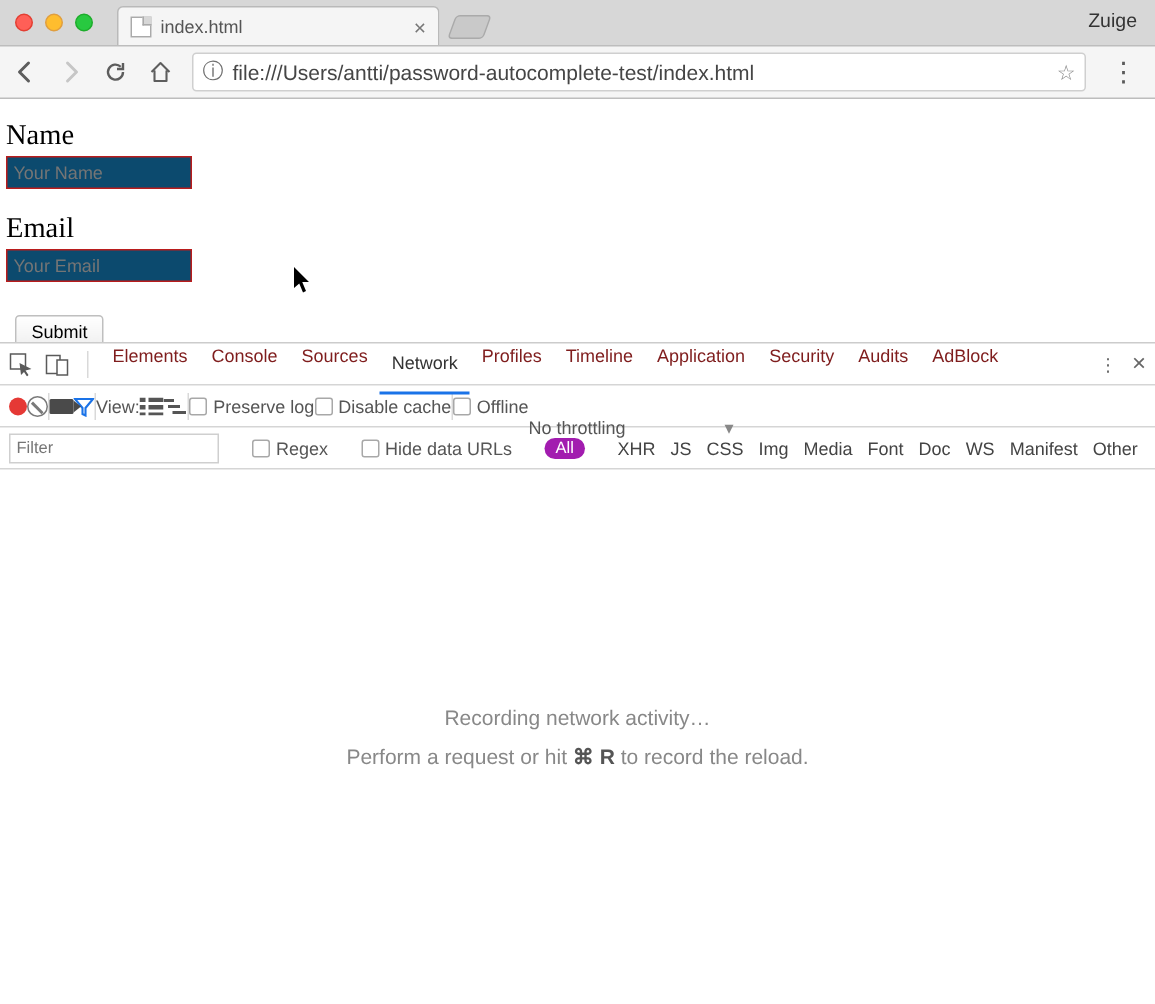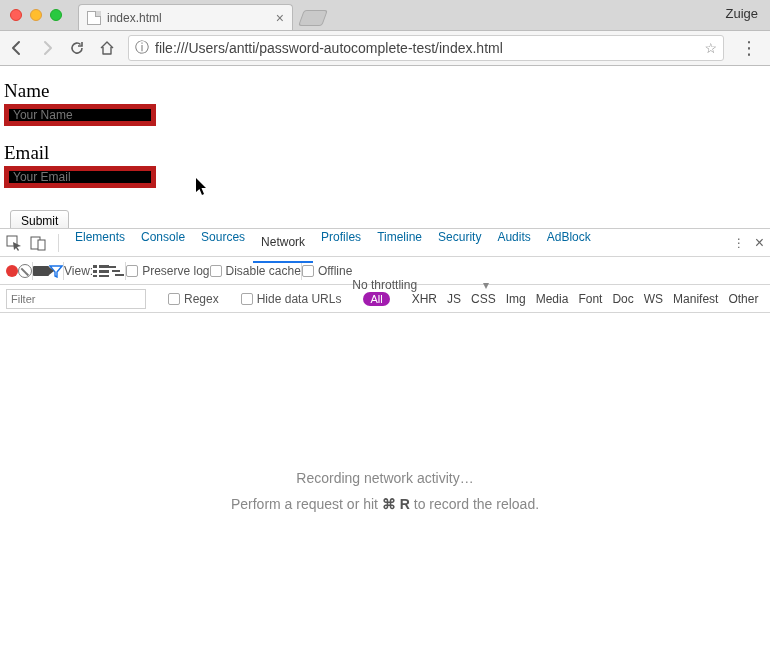--- a/index.html
+++ b/index.html
@@ -25,32 +25,32 @@
   .tbicon { color:#5d5d5d; display:flex; align-items:center; justify-content:center; width:18px; height:18px;}
   .tbicon.disabled { color:#bfbfbf; }
   .omnibox { flex:1; height:26px; border:1px solid #cfcfcf; border-radius:3px; background:#fff; display:flex; align-items:center; padding:0 6px; gap:6px; font-size:14px; color:#454545;}
   .omnibox .secure { color:#6f6f6f; }
   .omnibox .star { margin-left:auto; color:#888;}
   .menu-dots { color:#5a5a5a; font-size:18px; padding:0 4px;}
 
   
   .page { padding:14px 4px 8px 4px; font-family: "Times New Roman", serif; }
   .page label { font-size:19px; color:#000; display:block; margin-bottom:2px;}
-  .page input[type=text] { width:152px; height:22px; border:5px solid #b91c1c; background:#000000; font-size:12px; padding:0 4px; color:#9a9a9a; font-family: Arial, sans-serif;}
+  .page input[type=text] { width:124px; height:22px; border:1px solid #b91c1c; background:#0c4a6e; font-size:12px; padding:0 4px; color:#9a9a9a; font-family: Arial, sans-serif;}
   .page .row { margin-bottom:16px; }
   .page button.submit { font-family: Arial, sans-serif; font-size:12px; padding:3px 10px; border:1px solid #bfbfbf; border-radius:3px; background:linear-gradient(#fff,#efefef); margin-left:6px; margin-top:6px;}
 
   .cursor { position:absolute; left:196px; top:178px; width:12px; height:18px; }
 
   
   .devtools { position:absolute; left:0; right:0; top:228px; bottom:0; border-top:1px solid #ccc; background:#fff; font-family:"Helvetica Neue",Arial,sans-serif; font-size:12px; color:#333; }
   .dt-tabs { height:28px; display:flex; align-items:center; border-bottom:1px solid #d5d5d5; padding:0 6px; gap:4px; position:relative;}
   .dt-tabs .dicon { width:20px; text-align:center; color:#5a5a5a;}
   .dt-tabs .sep { width:1px; height:18px; background:#d9d9d9; margin:0 4px;}
-  .dt-tab { padding:0 8px; height:28px; display:flex; align-items:center; color:#0369a1;}
+  .dt-tab { padding:0 8px; height:28px; display:flex; align-items:center; color:#7f1d1d;}
   .dt-tab.active { color:#333; border-bottom:2px solid #1a73e8; height:40px; margin-bottom:-1px;}
   .dt-right { margin-left:auto; display:flex; align-items:center; gap:10px; color:#666; }
   .dt-right .x { font-size:16px; }
 
   .dt-bar2 { height:28px; display:flex; align-items:center; border-bottom:1px solid #d5d5d5; padding:0 6px; color:#555;}
   .rec-dot { width:12px; height:12px; background:#e53935; border-radius:50%; }
   .nosym { width:14px; height:14px; border:1.5px solid #7a7a7a; border-radius:50%; position:relative;}
   .nosym:after { content:""; position:absolute; left:1px; right:1px; top:50%; height:1.5px; background:#7a7a7a; transform:rotate(45deg);}
   .sep2 { width:1px; height:18px; background:#d9d9d9;}
   .cam { width:16px; height:10px; background:#4a4a4a; position:relative; border-radius:1px;}
@@ -151,20 +151,21 @@
         </svg>
     </span>
     <span class="sep"></span>
     <div id="dtTabs" style="display:flex;">
         <span class="dt-tab">Elements</span>
         <span class="dt-tab">Console</span>
         <span class="dt-tab">Sources</span>
         <span class="dt-tab active">Network</span>
         <span class="dt-tab">Profiles</span>
         <span class="dt-tab">Timeline</span>
+        <span class="dt-tab">Application</span>
         <span class="dt-tab">Security</span>
         <span class="dt-tab">Audits</span>
         <span class="dt-tab">AdBlock</span>
       </div>
     <div class="dt-right">
       <span>⋮</span>
       <span class="x">×</span>
     </div>
   </div>
 

